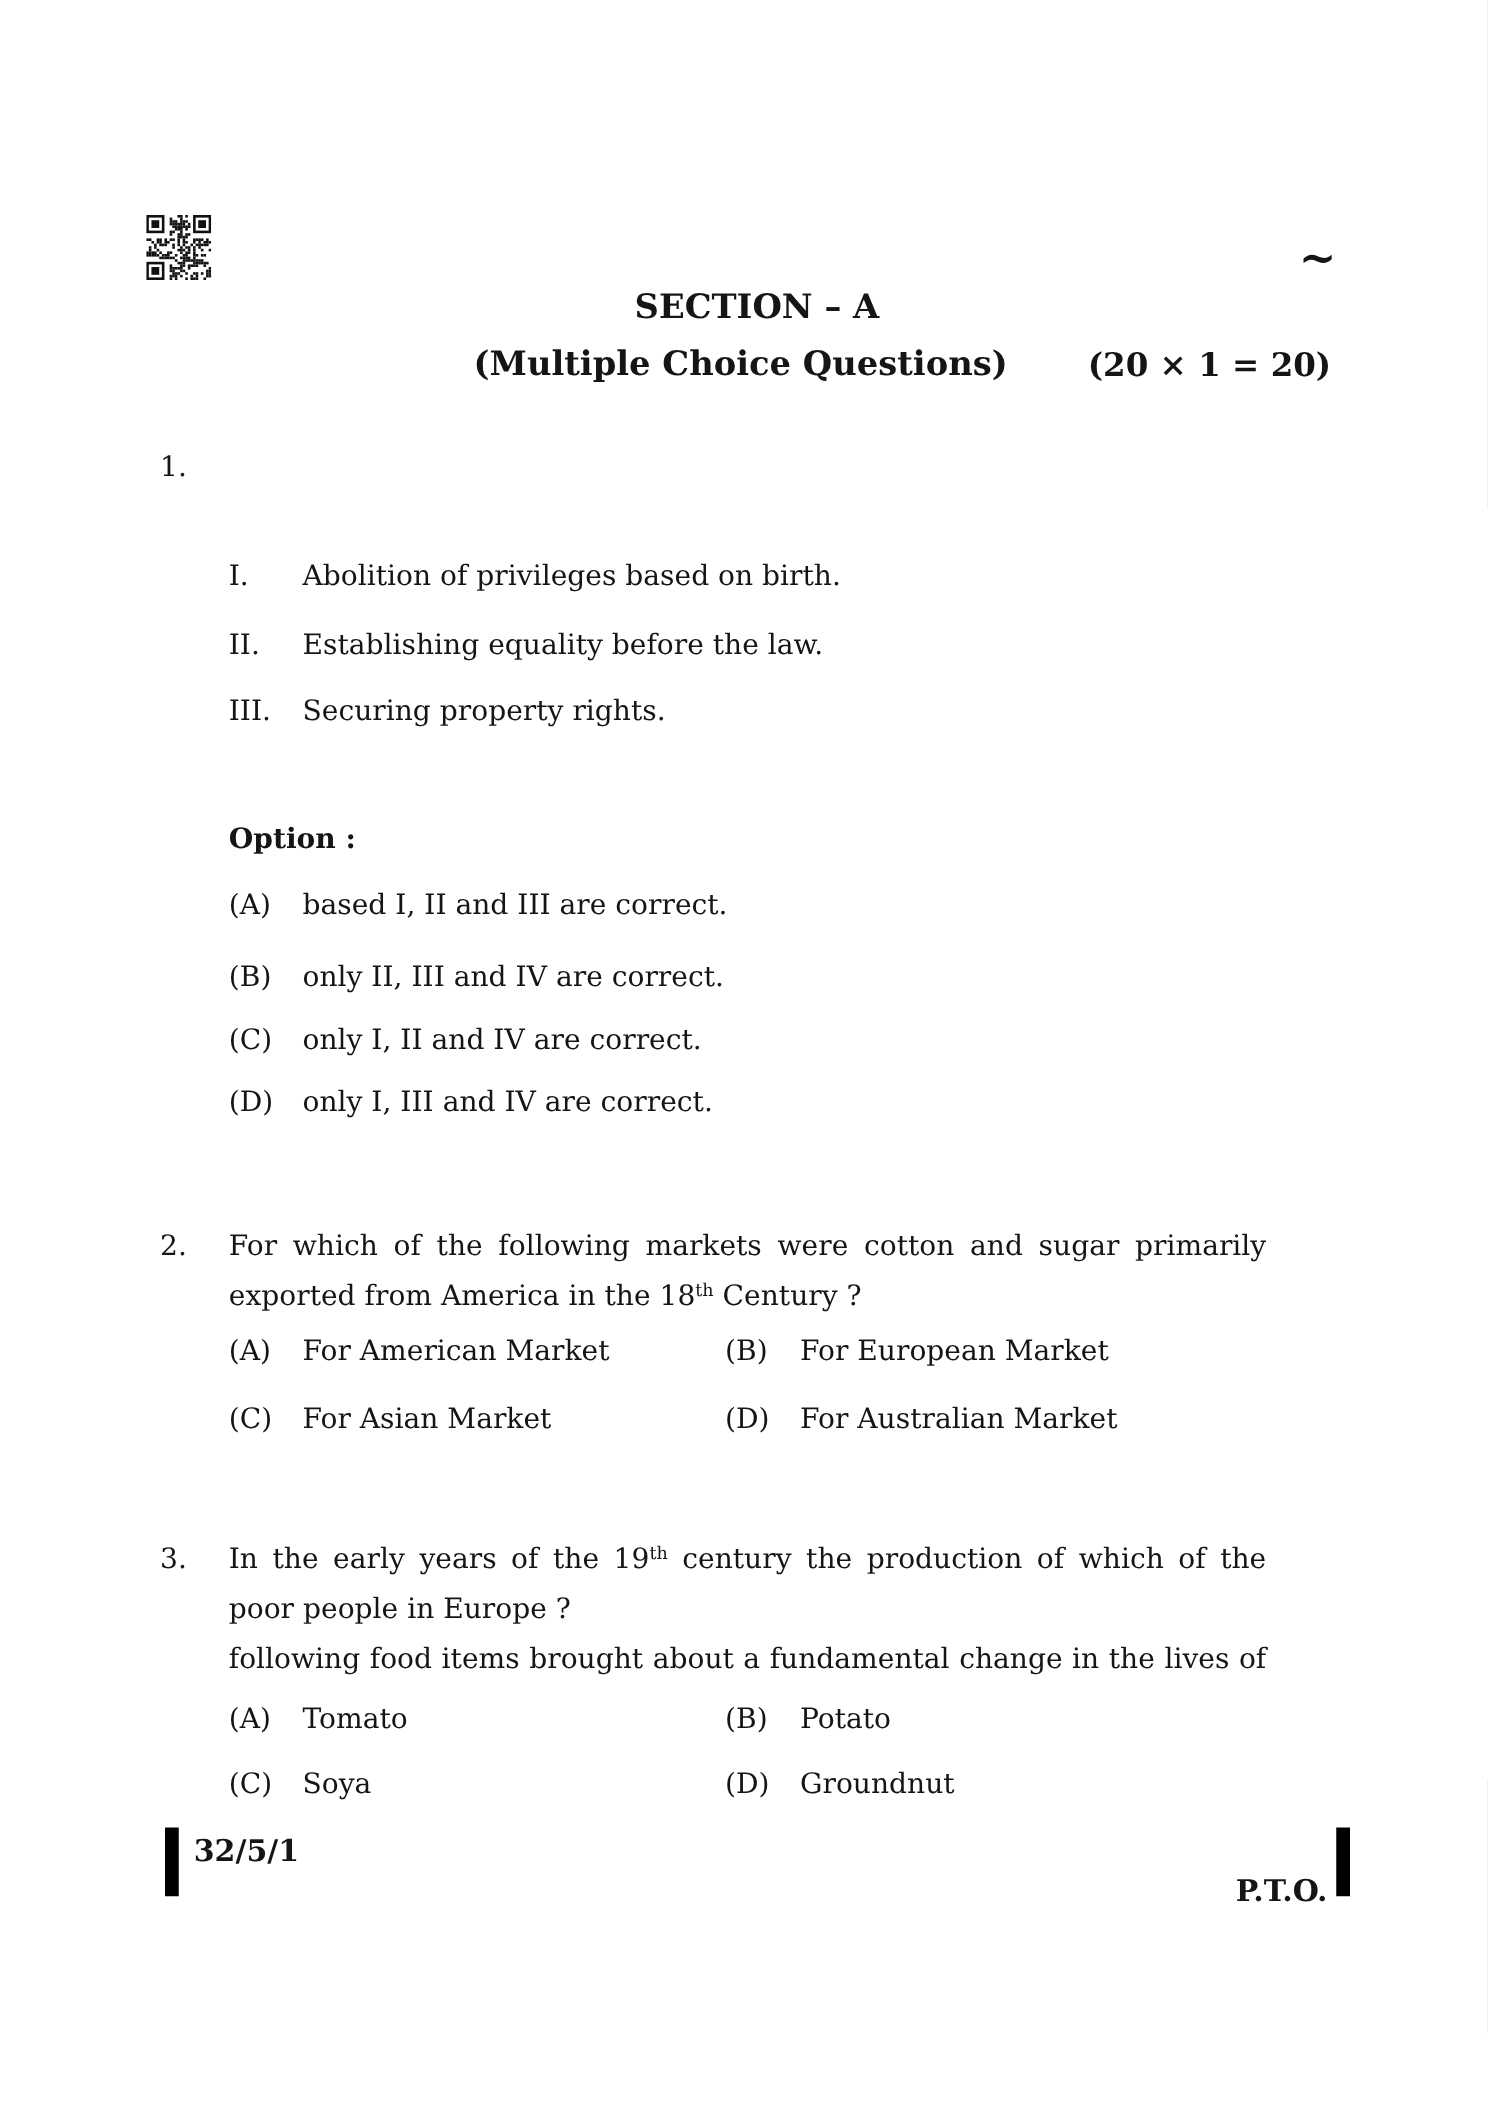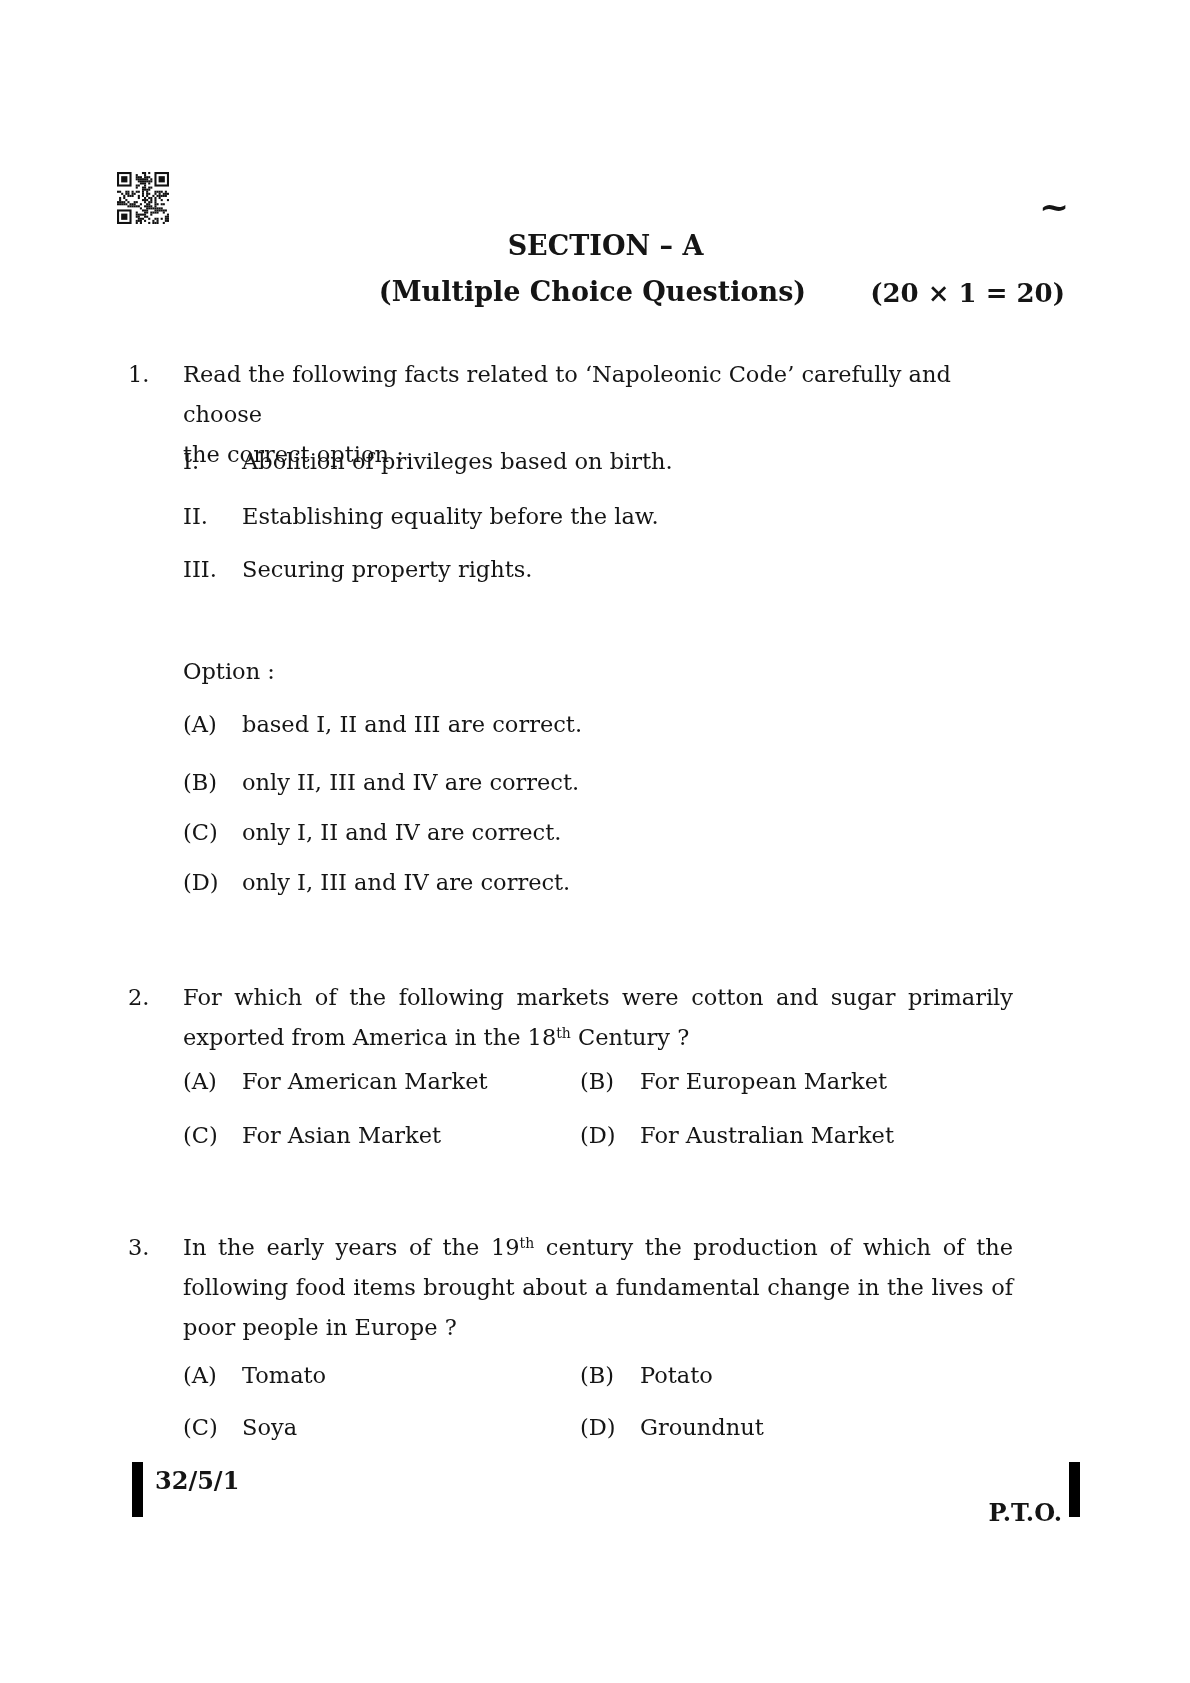--- a/index.html
+++ b/index.html
@@ -20,21 +20,21 @@
   .qtext{position:absolute;left:183px;width:830px;font-size:22.5px;line-height:40px;}
   .qline{min-height:40px;}
   .just{text-align:justify;text-align-last:justify;}
   sup{font-size:14px;line-height:0;vertical-align:7px;}
   
   .row{position:absolute;left:183px;width:830px;height:30px;line-height:30px;font-size:22.5px;white-space:nowrap;}
   .row .lab{position:absolute;left:0;}
   .row .txt{position:absolute;left:59px;}
   .row .lab2{position:absolute;left:397px;}
   .row .txt2{position:absolute;left:457px;}
-  .bold{font-weight:normal;}
+  .bold{font-weight:bold;}
   
   .fbar{position:absolute;top:1462px;width:11px;height:55px;background:#000;}
   .fbar.left{left:132px;}
   .fbar.right{left:1069px;}
   .fcode{position:absolute;left:155px;top:1466px;font-size:24px;font-weight:bold;}
   .fpage{position:absolute;left:132px;right:110px;top:1467px;text-align:center;font-size:23px;font-weight:bold;}
   .fpto{position:absolute;right:128px;top:1466px;font-size:24px;font-weight:bold;margin-top:32px;}
 </style>
 </head>
 <body>
@@ -252,24 +252,20 @@
         <rect x="19" y="24" width="1" height="1" fill="#111"></rect>
         <rect x="22" y="24" width="1" height="1" fill="#111"></rect>
       </svg>
     </div>
   <div class="tilde">~</div>
   <div class="h-title">SECTION – A</div>
   <div class="h-sub">(Multiple Choice Questions)</div>
   <div class="h-marks">(20 × 1 = 20)</div>
 
   <div class="qnum" style="top:354px">1.</div>
-  <div class="qtext" style="top:354px">
-    <div class="qline">Read the following facts related to ‘Napoleonic Code’ carefully and choose</div>
-    <div class="qline">the correct option :</div>
-  </div>
 
   <div class="row" style="top:446px">
     <span class="lab">I.</span>
     <span class="txt">Abolition of privileges based on birth.</span>
   </div>
   <div class="row" style="top:501px">
     <span class="lab">II.</span>
     <span class="txt">Establishing equality before the law.</span>
   </div>
   <div class="row" style="top:554px">
@@ -311,22 +307,22 @@
   <div class="row" style="top:1120px">
     <span class="lab">(C)</span>
     <span class="txt">For Asian Market</span>
     <span class="lab2">(D)</span>
     <span class="txt2">For Australian Market</span>
   </div>
 
   <div class="qnum" style="top:1227px">3.</div>
   <div class="qtext" style="top:1227px">
     <div class="qline just">In the early years of the 19<sup>th</sup> century the production of which of the</div>
+    <div class="qline">poor people in Europe ?</div>
     <div class="qline just">following food items brought about a fundamental change in the lives of</div>
-    <div class="qline">poor people in Europe ?</div>
   </div>
 
   <div class="row" style="top:1360px">
     <span class="lab">(A)</span>
     <span class="txt">Tomato</span>
     <span class="lab2">(B)</span>
     <span class="txt2">Potato</span>
   </div>
   <div class="row" style="top:1412px">
     <span class="lab">(C)</span>

